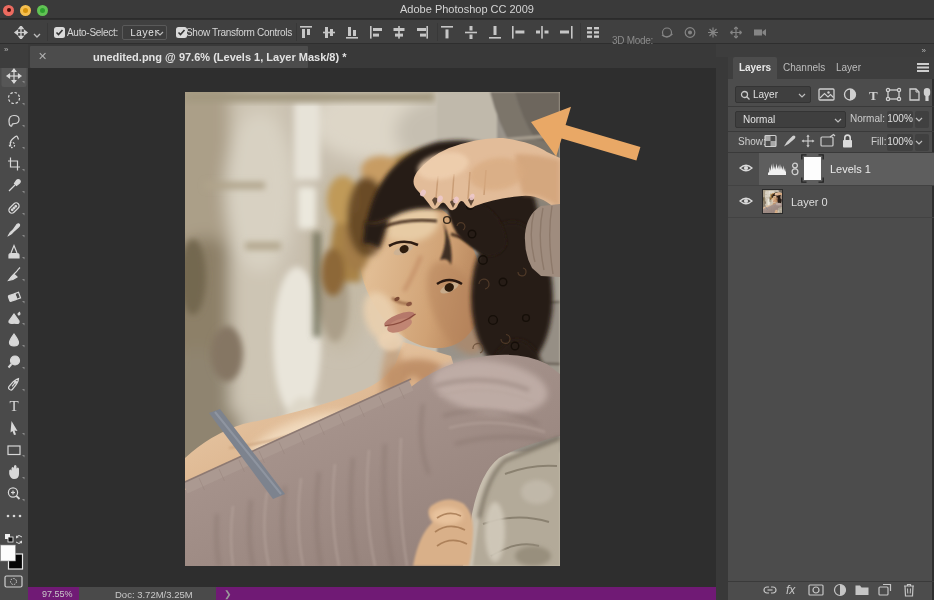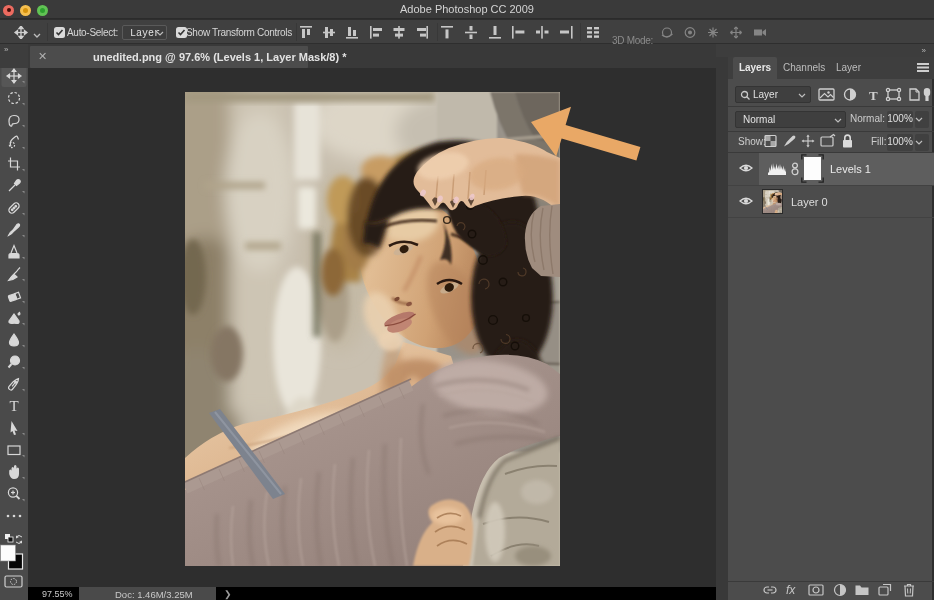--- a/index.html
+++ b/index.html
@@ -51,21 +51,21 @@
 
 
 #tools { position:absolute; left:0; top:68px; width:28px; height:532px; background:#4a4a4a; }
 
 
 #canvas { position:absolute; left:28px; top:68px; width:688px; height:519px; background:#2e2e2e; }
 #gutter { position:absolute; left:716px; top:57px; width:12px; height:543px; background:#393939; }
 #photo { position:absolute; left:157px; top:24px; width:375px; height:474px; filter:blur(0.5px); }
 
 
-#statusbar { position:absolute; left:28px; top:587px; width:688px; height:13px; background:#000000;
+#statusbar { position:absolute; left:28px; top:587px; width:688px; height:13px; background:#701a75;
   color:#c9c9c9; font-size:10px; }
 #statusbar .docseg { position:absolute; left:51px; top:0; width:137px; height:13px; background:#4a4a4a; }
 #statusbar .z { position:absolute; left:14px; top:2px; font-size:9px; }
 #statusbar .d { position:absolute; left:87px; top:2px; font-size:9.5px; }
 #statusbar .ch { position:absolute; left:196px; top:2px; color:#9a9a9a; font-size:9px; }
 
 
 #rpanel { position:absolute; left:728px; top:57px; width:204px; height:543px; background:#4c4c4c;
   color:#d2d2d2; font-size:10px; }
 #ptabs { position:absolute; left:0; top:0; width:206px; height:22px; background:#3e3e3e; }
@@ -622,21 +622,21 @@
         <rect x="8.5" y="486" width="14" height="15" fill="#050505" stroke="#e8e8e8" stroke-width="1.2"></rect>
         <rect x="0.5" y="477" width="15" height="16" fill="#fdfdfd" stroke="#8a8a8a" stroke-width="0.6"></rect>
         <rect x="5" y="508" width="17" height="11" rx="1.5" fill="none" stroke="#cfcfcf" stroke-width="1.2"></rect>
         <circle cx="13.5" cy="513.5" r="3" fill="none" stroke="#cfcfcf" stroke-width="1" stroke-dasharray="1.5 1.2"></circle>
       </svg>
     </div>
 
   <div id="statusbar">
     <div class="docseg"></div>
     <span class="z">97.55%</span>
-    <span class="d">Doc: 1.46M/3.25M</span>
+    <span class="d">Doc: 3.72M/3.25M</span>
     <span class="ch">❯</span>
   </div>
 
   <div id="rpanel">
     <div id="ptabs">
       <div id="ptab-layers">Layers</div>
       <div id="ptab-ch">Channels</div>
       <div id="ptab-pa">Layer</div>
       <svg class="abs" style="left:189px;top:6px" width="12" height="10">
           <g fill="#cfcfcf">

